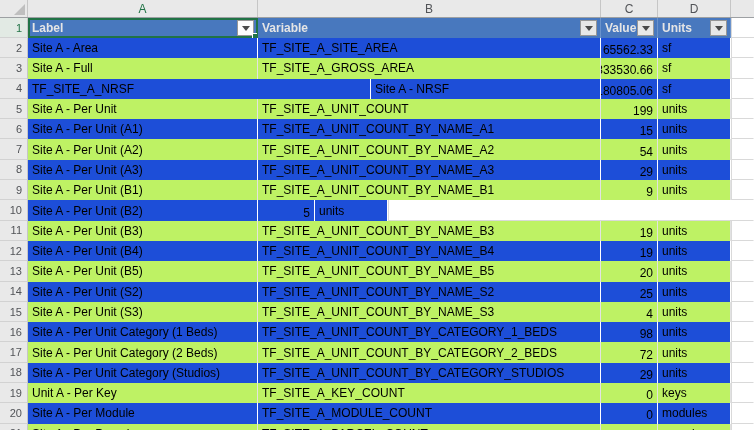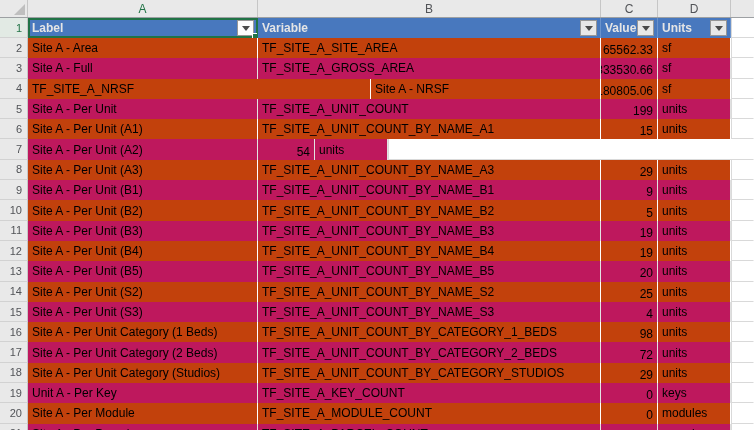--- a/index.html
+++ b/index.html
@@ -28,22 +28,22 @@
   .row.header{height:20px;flex:0 0 20px;}
 
   .rownum{width:28px;flex:0 0 28px;background:#E9E9E9;color:#515357;
           display:flex;align-items:center;justify-content:flex-end;
           padding-right:5px;box-sizing:border-box;
           border-right:1px solid #C6C6C6;border-bottom:1px solid #D2D2D2;font-size:11px;}
   .rownum.selected{color:#217346;background:#E2EAE4;}
 
   .cell{display:flex;align-items:center;padding:0 0 0 4px;box-sizing:border-box;
         white-space:nowrap;overflow:hidden;border-right:1px solid transparent;}
-  .row.striped .cell{background:#c2410c;border-right-color:#FFFFFF;}
-  .row.plain .cell{background:#be185d;border-right-color:#E2E2E2;}
+  .row.striped .cell{background:#1d4ed8;border-right-color:#FFFFFF;}
+  .row.plain .cell{background:#bef264;border-right-color:#E2E2E2;}
   .cell.num{justify-content:flex-end;padding:4px 4px 0 0;}
   .cell.empty{background:#FFFFFF !important;border-right-color:transparent !important;
               border-bottom:1px solid #D9D9D9;border-left:1px solid #D9D9D9;}
 
   
   .row.header .cell{background:#4878BE;color:#e5e5e5;font-weight:bold;
         border-right:1px solid #6B93CC;position:relative;}
   .row.header .cell.empty{background:#FFFFFF !important;border-right:none;
         border-bottom:1px solid #D9D9D9;}
   .filter-btn{position:absolute;right:3px;top:50%;transform:translateY(-50%);
@@ -141,20 +141,21 @@
         <div class="rownum">6</div>
         <div class="cell w-a">Site A - Per Unit (A1)</div>
         <div class="cell w-b">TF_SITE_A_UNIT_COUNT_BY_NAME_A1</div>
         <div class="cell w-c num">15</div>
         <div class="cell w-d">units</div>
         <div class="cell w-e empty"></div>
       </div>
         <div class="row plain">
         <div class="rownum">7</div>
         <div class="cell w-a">Site A - Per Unit (A2)</div>
+        <div class="cell w-b">TF_SITE_A_UNIT_COUNT_BY_NAME_A2</div>
         <div class="cell w-c num">54</div>
         <div class="cell w-d">units</div>
         <div class="cell w-e empty"></div>
       </div>
         <div class="row striped">
         <div class="rownum">8</div>
         <div class="cell w-a">Site A - Per Unit (A3)</div>
         <div class="cell w-b">TF_SITE_A_UNIT_COUNT_BY_NAME_A3</div>
         <div class="cell w-c num">29</div>
         <div class="cell w-d">units</div>
@@ -164,21 +165,20 @@
         <div class="rownum">9</div>
         <div class="cell w-a">Site A - Per Unit (B1)</div>
         <div class="cell w-b">TF_SITE_A_UNIT_COUNT_BY_NAME_B1</div>
         <div class="cell w-c num">9</div>
         <div class="cell w-d">units</div>
         <div class="cell w-e empty"></div>
       </div>
         <div class="row striped">
         <div class="rownum">10</div>
         <div class="cell w-a">Site A - Per Unit (B2)</div>
-        <div class="cell w-b">TF_SITE_A_UNIT_COUNT_BY_NAME_B2</div>
         <div class="cell w-c num">5</div>
         <div class="cell w-d">units</div>
         <div class="cell w-e empty"></div>
       </div>
         <div class="row plain">
         <div class="rownum">11</div>
         <div class="cell w-a">Site A - Per Unit (B3)</div>
         <div class="cell w-b">TF_SITE_A_UNIT_COUNT_BY_NAME_B3</div>
         <div class="cell w-c num">19</div>
         <div class="cell w-d">units</div>

